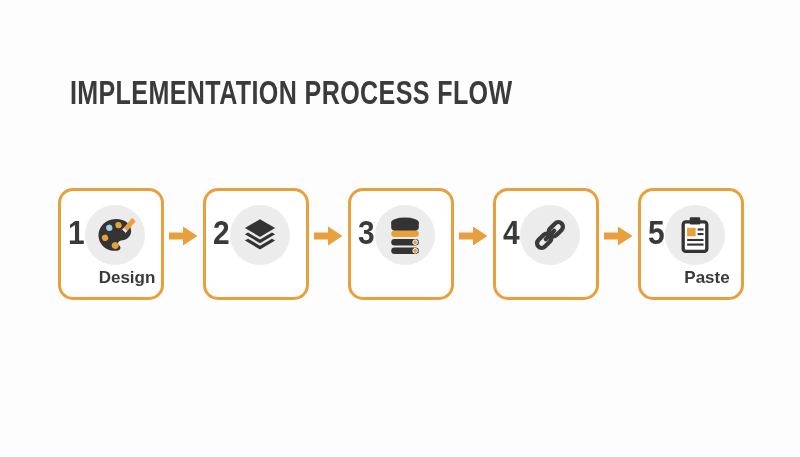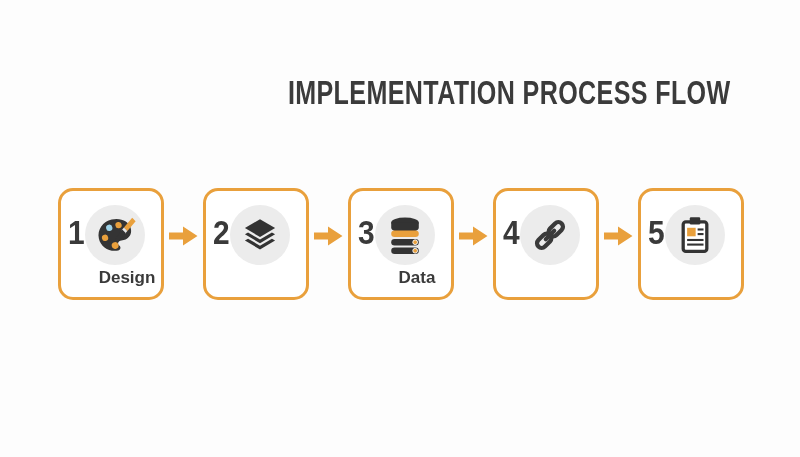--- a/index.html
+++ b/index.html
@@ -13,21 +13,21 @@
   body{
     background:var(--bg);
     font-family:"Liberation Sans", sans-serif;
     position:relative;
   }
   .title{
     position:absolute;
     top:74px;
     left:0;
     width:100%;
-    text-align:right;
+    text-align:left;
     white-space:nowrap;
   }
   .title span{
     display:inline-block;
     font-size:33px;
     font-weight:bold;
     color:#3b3b3b;
     transform:scaleX(0.76);
     transform-origin:50% 50%;
     letter-spacing:0.5px;
@@ -159,21 +159,20 @@
           <ellipse cx="32" cy="13" rx="21" ry="7.5" fill="#333"></ellipse>
           <path d="M11 13 h42 v8 a21 7.5 0 0 1 -42 0 z" fill="#333"></path>
           <rect x="11" y="25" width="42" height="10" rx="5" fill="#E9A03C"></rect>
           <rect x="11" y="38" width="42" height="10" rx="5" fill="#333"></rect>
           <circle cx="47.5" cy="43" r="3.6" fill="#E9A03C" stroke="#fff" stroke-width="1.4"></circle>
           <rect x="11" y="51" width="42" height="10" rx="5" fill="#333"></rect>
           <circle cx="47.5" cy="56" r="3.6" fill="#E9A03C" stroke="#fff" stroke-width="1.4"></circle>
         </svg>
       </span>
     </div>
-    <div class="step-label">Data</div>
   </div>
 
   <div class="arrow-cell">
     <span>
       <svg width="29" height="20" viewBox="0 0 29 20">
         <path d="M0 6.5 H14 V0.5 L28.5 10 L14 19.5 V13.5 H0 Z" fill="#E9A03C"></path>
       </svg>
     </span>
   </div>
 
@@ -208,15 +207,16 @@
           <rect x="14" y="12" width="36" height="45" rx="4" fill="#fff" stroke="#333" stroke-width="5"></rect>
           <rect x="24" y="5" width="16" height="11" rx="2" fill="#333"></rect>
           <rect x="20" y="21" width="13" height="13" fill="#E9A03C"></rect>
           <rect x="36" y="22" width="9" height="3.2" fill="#333"></rect>
           <rect x="36" y="29" width="9" height="3.2" fill="#333"></rect>
           <rect x="20" y="38" width="25" height="3.2" fill="#333"></rect>
           <rect x="20" y="45" width="25" height="3.2" fill="#333"></rect>
         </svg>
       </span>
     </div>
+    <div class="step-label">Paste</div>
   </div>
 
 </div>
 
 </body></html>

